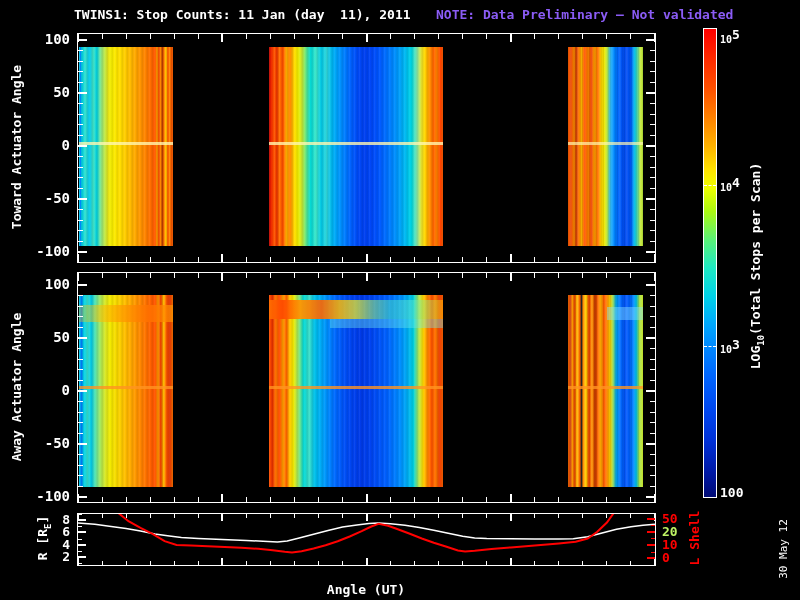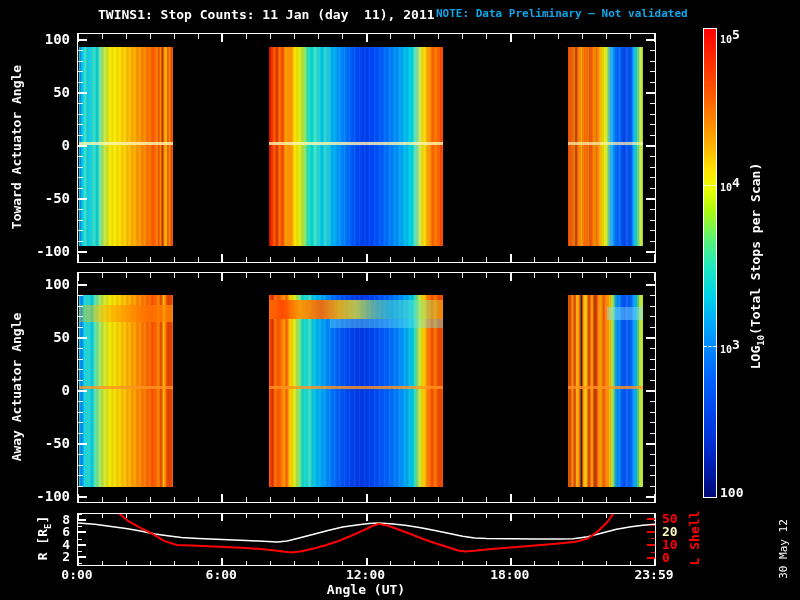--- a/index.html
+++ b/index.html
@@ -1,19 +1,19 @@
 <!DOCTYPE html>
 <html><head>
 <meta charset="utf-8">
 <style>
   html,body{margin:0;padding:0;background:#000;}
   #stage{position:relative;width:800px;height:600px;background:#000;overflow:hidden;
          font-family:"DejaVu Sans Mono","Liberation Mono",monospace;color:#fff;}
-  .title{position:absolute;left:74px;top:7px;font-size:13px;font-weight:bold;white-space:pre;margin-left:24px;}
-  .note{position:absolute;left:436px;top:7px;font-size:11px;font-weight:bold;color:#0ea5e9;white-space:pre;}
+  .title{position:absolute;left:74px;top:7px;font-size:13px;font-weight:bold;white-space:pre;}
+  .note{position:absolute;left:436px;top:7px;font-size:13px;font-weight:bold;color:#8b5cf6;white-space:pre;}
   .panel{position:absolute;border:1px solid #fff;box-sizing:border-box;background:#000;}
   #panel-toward{left:77px;top:33px;width:579px;height:230px;}
   #panel-away{left:77px;top:272px;width:579px;height:231px;}
   #panel-eph{left:77px;top:513px;width:579px;height:53px;}
   #panel-eph svg{position:absolute;left:0;top:0;width:100%;height:100%;}
   .vlab{position:absolute;font-size:13px;font-weight:bold;white-space:pre;
         transform:translate(-50%,-50%) rotate(-90deg);}
   #ylab-toward{left:16px;top:147px;}
   #ylab-away{left:16px;top:387px;}
   #ylab-r{left:44px;top:538px;}
@@ -326,37 +326,30 @@
       <div style="position: absolute; left: 0px; top: 42.0002px; width: 8px; height: 2px; background: rgb(255, 255, 255);"></div>
       <div style="position: absolute; left: -40px; top: 35.0002px; width: 32px; text-align: right; font-size: 13px; font-weight: bold;">2</div>
       <div style="position: absolute; left: 0px; top: -0.1667px; width: 4px; height: 1px; background: rgb(255, 255, 255);"></div>
       <div style="position: absolute; left: 0px; top: 12.1667px; width: 4px; height: 1px; background: rgb(255, 255, 255);"></div>
       <div style="position: absolute; left: 0px; top: 24.5001px; width: 4px; height: 1px; background: rgb(255, 255, 255);"></div>
       <div style="position: absolute; left: 0px; top: 36.8335px; width: 4px; height: 1px; background: rgb(255, 255, 255);"></div>
       <div style="position: absolute; left: 0px; top: 49.1669px; width: 4px; height: 1px; background: rgb(255, 255, 255);"></div>
       <div style="position: absolute; right: 0px; top: 3.5px; width: 8px; height: 2px; background: rgb(255, 0, 0);"></div>
       <div style="position: absolute; left: 584px; top: -3.5px; width: 30px; font-size: 13px; font-weight: bold; color: rgb(255, 0, 0);">50</div>
       <div style="position: absolute; right: 0px; top: 16.833px; width: 8px; height: 2px; background: rgb(255, 0, 0);"></div>
-      <div style="position: absolute; left: 584px; top: 9.833px; width: 30px; font-size: 13px; font-weight: bold; color: #fef9c3;">20</div>
+      <div style="position: absolute; left: 584px; top: 9.833px; width: 30px; font-size: 13px; font-weight: bold; color: #bef264;">20</div>
       <div style="position: absolute; right: 0px; top: 30.166px; width: 8px; height: 2px; background: rgb(255, 0, 0);"></div>
       <div style="position: absolute; left: 584px; top: 23.166px; width: 30px; font-size: 13px; font-weight: bold; color: rgb(255, 0, 0);">10</div>
       <div style="position: absolute; right: 0px; top: 43.499px; width: 8px; height: 2px; background: rgb(255, 0, 0);"></div>
       <div style="position: absolute; left: 584px; top: 36.499px; width: 30px; font-size: 13px; font-weight: bold; color: rgb(255, 0, 0);">0</div>
       <div style="position: absolute; right: 0px; top: 11.1665px; width: 4px; height: 1px; background: rgb(255, 0, 0);"></div>
       <div style="position: absolute; right: 0px; top: 24.4995px; width: 4px; height: 1px; background: rgb(255, 0, 0);"></div>
       <div style="position: absolute; right: 0px; top: 37.8325px; width: 4px; height: 1px; background: rgb(255, 0, 0);"></div>
     </div>
 
-  <div id="xlabels">
-      <div style="position: absolute; left: -32px; top: 0px; width: 64px; text-align: center; font-size: 13px; font-weight: bold;">0:00</div>
-      <div style="position: absolute; left: 112.25px; top: 0px; width: 64px; text-align: center; font-size: 13px; font-weight: bold;">6:00</div>
-      <div style="position: absolute; left: 256.5px; top: 0px; width: 64px; text-align: center; font-size: 13px; font-weight: bold;">12:00</div>
-      <div style="position: absolute; left: 400.75px; top: 0px; width: 64px; text-align: center; font-size: 13px; font-weight: bold;">18:00</div>
-      <div style="position: absolute; left: 545px; top: 0px; width: 64px; text-align: center; font-size: 13px; font-weight: bold;">23:59</div>
-    </div>
   <div class="xtitle">Angle (UT)</div>
 
   <div id="colorbar" style="background: linear-gradient(rgb(255, 0, 0) 0%, rgb(255, 40, 0) 6%, rgb(255, 82, 0) 13%, rgb(255, 130, 0) 19%, rgb(255, 178, 0) 25%, rgb(255, 226, 0) 30%, rgb(238, 255, 0) 34%, rgb(170, 248, 18) 39%, rgb(90, 242, 118) 45%, rgb(30, 232, 194) 51%, rgb(0, 210, 232) 57%, rgb(0, 168, 252) 63%, rgb(0, 136, 255) 68%, rgb(0, 102, 255) 74%, rgb(0, 72, 240) 81%, rgb(0, 48, 214) 88%, rgb(0, 24, 164) 95%, rgb(0, 10, 116) 100%);">
       <div style="position: absolute; left: 0px; top: 156.312px; width: 100%; height: 0px; border-top: 1px dashed rgb(255, 255, 255);"></div>
       <div style="position: absolute; left: 0px; top: 317.304px; width: 100%; height: 0px; border-top: 1px dashed rgb(255, 255, 255);"></div>
     </div>
   <div id="cb-ticks">
       <div style="position: absolute; left: 0px; top: 0.4px; white-space: nowrap;"><span class="cb-base" style="font-size: 10px;">10</span><span class="cb-sup">5</span></div>
       <div style="position: absolute; left: 0px; top: 147.98px; white-space: nowrap;"><span class="cb-base" style="font-size: 10px;">10</span><span class="cb-sup">4</span></div>
       <div style="position: absolute; left: 0px; top: 309.66px; white-space: nowrap;"><span class="cb-base" style="font-size: 10px;">10</span><span class="cb-sup">3</span></div>

